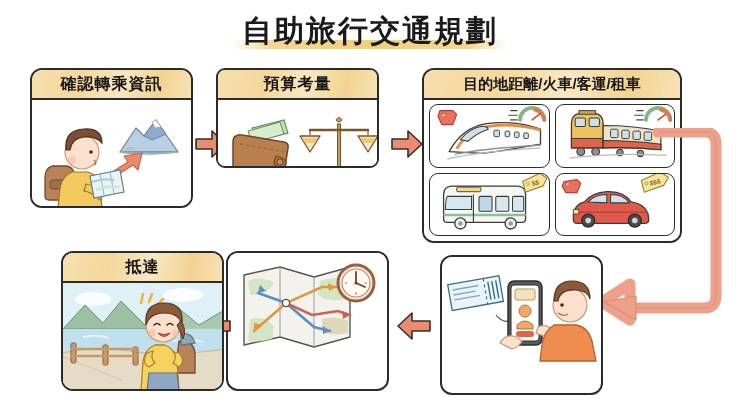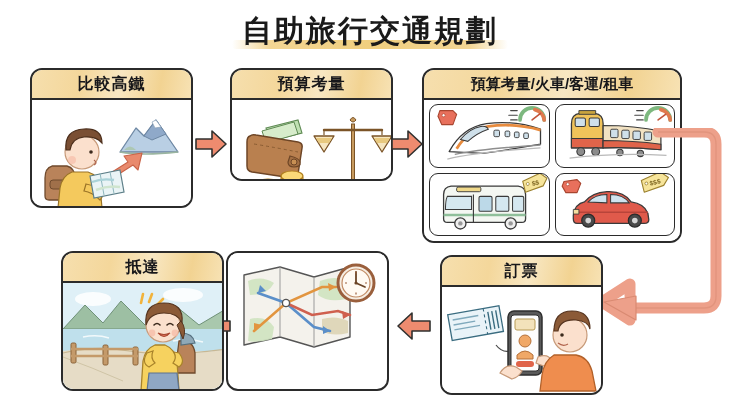--- a/index.html
+++ b/index.html
@@ -31,21 +31,21 @@
     background:linear-gradient(100deg,#f6dfae 0%,#f4d79b 30%,#f8e7c2 55%,#f2d392 80%,#f7e2b4 100%);
     display:flex;align-items:center;justify-content:center;
     font-size:16px;font-weight:bold;color:#17171a;letter-spacing:1px;
     box-sizing:border-box;
   }
   .card-head.wide{font-size:15px;letter-spacing:0px;}
   .card-body{position:relative;width:100%;height:calc(100% - 30px);background:#fff;}
 
   
   #card-distance{left:30px;top:68px;width:163px;height:140px;}
-  #card-budget{left:230px;top:68px;width:163px;height:113px;}
+  #card-budget{left:216px;top:68px;width:163px;height:100px;border-radius:9px;}
   #card-compare{left:422px;top:68px;width:260px;height:175px;}
   #card-arrive{left:30px;top:251px;width:163px;height:140px;margin-left:31px;}
   #card-transfer{left:226px;top:251px;width:163px;height:140px;}
   #card-booking{left:440px;top:255px;width:163px;height:140px;}
 
   
   .mini-grid{position:absolute;inset:4px 5px 5px 5px;display:grid;grid-template-columns:1fr 1fr;grid-template-rows:1fr 1fr;gap:5px;}
   .mini{border:1.6px solid #2b2b2b;border-radius:9px;background:#fff;position:relative;overflow:hidden;}
 
   
@@ -61,21 +61,21 @@
 <div id="stage">
 
   <div class="title-wrap">
     <div class="title">
       <span class="hl"></span>
       <span class="tx">自助旅行交通規劃</span>
     </div>
   </div>
 
   <div class="card" id="card-distance">
-    <div class="card-head">比較高鐵</div>
+    <div class="card-head">確認轉乘資訊</div>
     <div class="card-body">
       <svg viewBox="0 0 163 108" width="163" height="108">
 
         <path d="M88 52 L104 28 L112 36 L124 20 L146 52 Z" fill="#b9cfe4" stroke="#6d87a3" stroke-width="1.3" stroke-linejoin="round"></path>
         <path d="M112 36 L124 20 L134 34 L120 40 Z" fill="#8fa9c9" stroke="#6d87a3" stroke-width="1"></path>
         <path d="M120 22 L124 20 L129 27 L123 28 Z" fill="#ffffff" stroke="#8aa0b8" stroke-width=".7"></path>
         <path d="M88 52 Q110 56 146 52" stroke="#9ab5a0" stroke-width="1.5" fill="none"></path>
         <path d="M92 50 q6 -7 12 0" fill="#a9c4a6" opacity=".8"></path>
 
         <path d="M58 86 L96 62 L92 56 L110 53 L106 70 L101 65 L62 90 Z" fill="#e98a6d" stroke="#c96348" stroke-width="1.1" stroke-linejoin="round"></path>
@@ -140,21 +140,21 @@
     </div>
   </div>
 
   <div class="arrow" style="left:390px;top:128px;">
     <svg width="34" height="32" viewBox="0 0 34 32">
       <path d="M2 11 H18 V3 L32 16 L18 29 V21 H2 Z" fill="#ee8b6f" stroke="#31312f" stroke-width="1.6" stroke-linejoin="round"></path>
     </svg>
   </div>
 
   <div class="card" id="card-compare">
-    <div class="card-head wide">預算考量/火車/客運/租車</div>
+    <div class="card-head wide">目的地距離/火車/客運/租車</div>
     <div class="card-body">
       <div class="mini-grid">
 
         <div class="mini">
           <svg viewBox="0 0 122 66" width="100%" height="100%">
             <path d="M8 6 L22 6 L26 10 L22 21 L10 21 L6 12 Z" fill="#e8705c" stroke="#a8452f" stroke-width="1.2" stroke-linejoin="round"></path>
             <circle cx="12" cy="11" r="1.7" fill="#fff" stroke="#a8452f" stroke-width=".7"></circle>
             <path d="M18 50 q14 -26 40 -30 q30 -4 58 6 l0 16 q-34 6 -62 10 z" fill="#ffffff" stroke="#3a3a3a" stroke-width="1.4" stroke-linejoin="round"></path>
             <path d="M26 47 q12 -20 34 -24 q28 -4 56 4" fill="none" stroke="#e78b3e" stroke-width="3"></path>
             <path d="M30 37 q10 -12 22 -14 q6 -1 8 3 q-12 4 -22 13 z" fill="#cfe0ea" stroke="#3a3a3a" stroke-width="1.1"></path>
@@ -249,21 +249,20 @@
 
   <div id="wrap-arrow">
     <svg width="134" height="212" viewBox="0 0 134 212">
       <path d="M62 4 H108 Q120 4 120 16 V168 Q120 180 108 180 H34 V192 L6 174 L34 156 V168" fill="none" stroke="#eda08a" stroke-width="11" stroke-linejoin="round" stroke-linecap="round"></path>
       <path d="M62 4 H108 Q120 4 120 16 V168 Q120 180 108 180 H40" fill="none" stroke="#d98a72" stroke-width="1.4" opacity=".55"></path>
       <path d="M40 168 L40 192 L8 174 Z" fill="#eda08a" stroke="#d98a72" stroke-width="1.2" stroke-linejoin="round"></path>
     </svg>
   </div>
 
   <div class="card" id="card-booking">
-    <div class="card-head">訂票</div>
     <div class="card-body">
       <svg viewBox="0 0 163 108" width="163" height="108">
 
         <g transform="rotate(-10 40 38)">
           <path d="M8 22 h52 v26 h-52 z" fill="#e9f3f8" stroke="#3a6c80" stroke-width="1.3"></path>
           <path d="M44 22 v26" stroke="#3a6c80" stroke-width="1.1" stroke-dasharray="3 3"></path>
           <path d="M12 28 h26 M12 33 h22 M12 38 h26" stroke="#7fa9bc" stroke-width="1.4"></path>
           <path d="M48 26 v18 M52 26 v18 M56 26 v18" stroke="#3a6c80" stroke-width="1.4"></path>
         </g>
         <path d="M54 58 q6 8 14 6" stroke="#4a4a4a" stroke-width="1.2" fill="none"></path>

